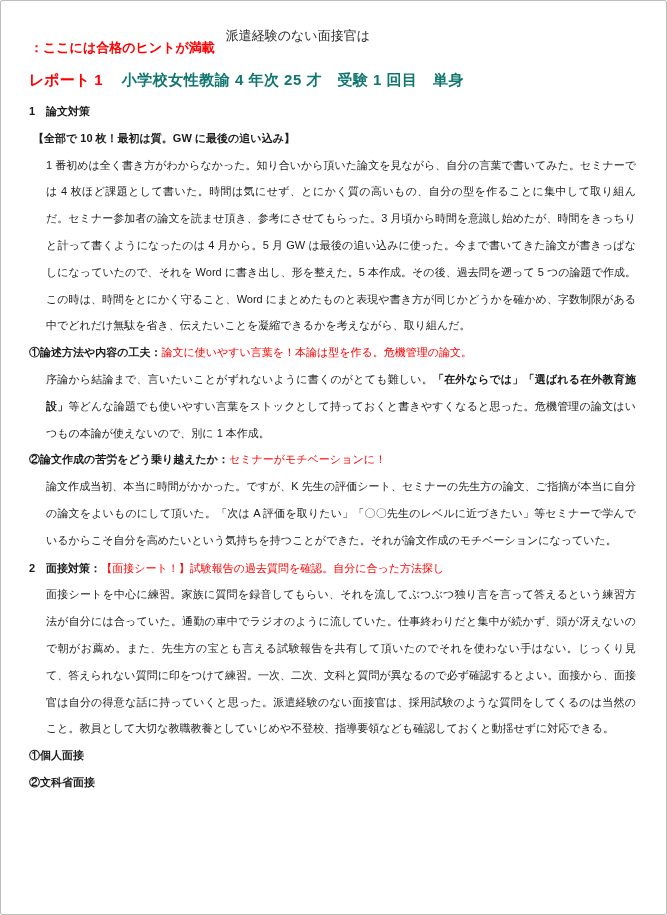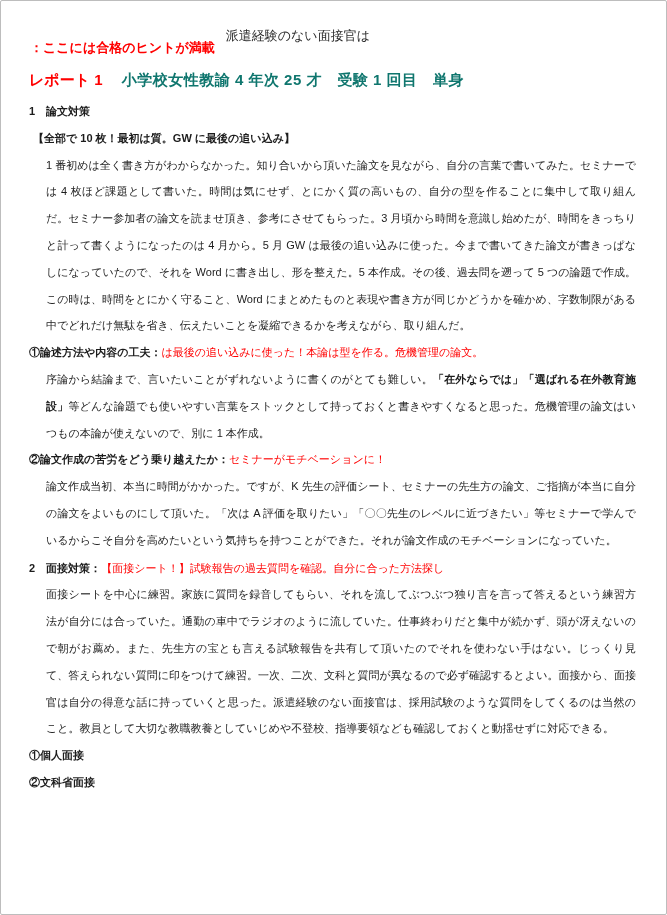--- a/index.html
+++ b/index.html
@@ -57,21 +57,21 @@
 
   <div class="report-row">
     <span class="report-label">レポート 1</span>
     <span class="report-desc">小学校女性教諭 4 年次 25 才　受験 1 回目　単身</span>
   </div>
 
   <div class="blocks">
       <div class="blk blk-section-heading"><span class="seg-bold">1　論文対策</span></div>
       <div class="blk blk-bracket-heading"><span class="seg-bold">【全部で 10 枚！最初は質。GW に最後の追い込み】</span></div>
       <div class="blk blk-body"><span class="seg-plain">1 番初めは全く書き方がわからなかった。知り合いから頂いた論文を見ながら、自分の言葉で書いてみた。セミナーでは 4 枚ほど課題として書いた。時間は気にせず、とにかく質の高いもの、自分の型を作ることに集中して取り組んだ。セミナー参加者の論文を読ませ頂き、参考にさせてもらった。3 月頃から時間を意識し始めたが、時間をきっちりと計って書くようになったのは 4 月から。5 月 GW は最後の追い込みに使った。今まで書いてきた論文が書きっぱなしになっていたので、それを Word に書き出し、形を整えた。5 本作成。その後、過去問を遡って 5 つの論題で作成。この時は、時間をとにかく守ること、Word にまとめたものと表現や書き方が同じかどうかを確かめ、字数制限がある中でどれだけ無駄を省き、伝えたいことを凝縮できるかを考えながら、取り組んだ。</span></div>
-      <div class="blk blk-numbered-heading"><span class="seg-bold">①論述方法や内容の工夫：</span><span class="seg-red">は最後の追い込みに使った！本論は型を作る。危機管理の論文。</span></div>
+      <div class="blk blk-numbered-heading"><span class="seg-bold">①論述方法や内容の工夫：</span><span class="seg-red">論文に使いやすい言葉を！本論は型を作る。危機管理の論文。</span></div>
       <div class="blk blk-body"><span class="seg-plain">序論から結論まで、言いたいことがずれないように書くのがとても難しい。</span><span class="seg-bold">「在外ならでは」「選ばれる在外教育施設」</span><span class="seg-plain">等どんな論題でも使いやすい言葉をストックとして持っておくと書きやすくなると思った。危機管理の論文はいつもの本論が使えないので、別に 1 本作成。</span></div>
       <div class="blk blk-numbered-heading"><span class="seg-bold">②論文作成の苦労をどう乗り越えたか：</span><span class="seg-red">セミナーがモチベーションに！</span></div>
       <div class="blk blk-body"><span class="seg-plain">論文作成当初、本当に時間がかかった。ですが、K 先生の評価シート、セミナーの先生方の論文、ご指摘が本当に自分の論文をよいものにして頂いた。「次は A 評価を取りたい」「〇〇先生のレベルに近づきたい」等セミナーで学んでいるからこそ自分を高めたいという気持ちを持つことができた。それが論文作成のモチベーションになっていた。</span></div>
       <div class="blk blk-section-heading"><span class="seg-bold">2　面接対策：</span><span class="seg-red">【面接シート！】試験報告の過去質問を確認。自分に合った方法探し</span></div>
       <div class="blk blk-body"><span class="seg-plain">面接シートを中心に練習。家族に質問を録音してもらい、それを流してぶつぶつ独り言を言って答えるという練習方法が自分には合っていた。通勤の車中でラジオのように流していた。仕事終わりだと集中が続かず、頭が冴えないので朝がお薦め。また、先生方の宝とも言える試験報告を共有して頂いたのでそれを使わない手はない。じっくり見て、答えられない質問に印をつけて練習。一次、二次、文科と質問が異なるので必ず確認するとよい。面接から、面接官は自分の得意な話に持っていくと思った。派遣経験のない面接官は、採用試験のような質問をしてくるのは当然のこと。教員として大切な教職教養としていじめや不登校、指導要領なども確認しておくと動揺せずに対応できる。</span></div>
       <div class="blk blk-numbered-heading"><span class="seg-bold">①個人面接</span></div>
       <div class="blk blk-numbered-heading"><span class="seg-bold">②文科省面接</span></div>
     </div>
 
 </div>

